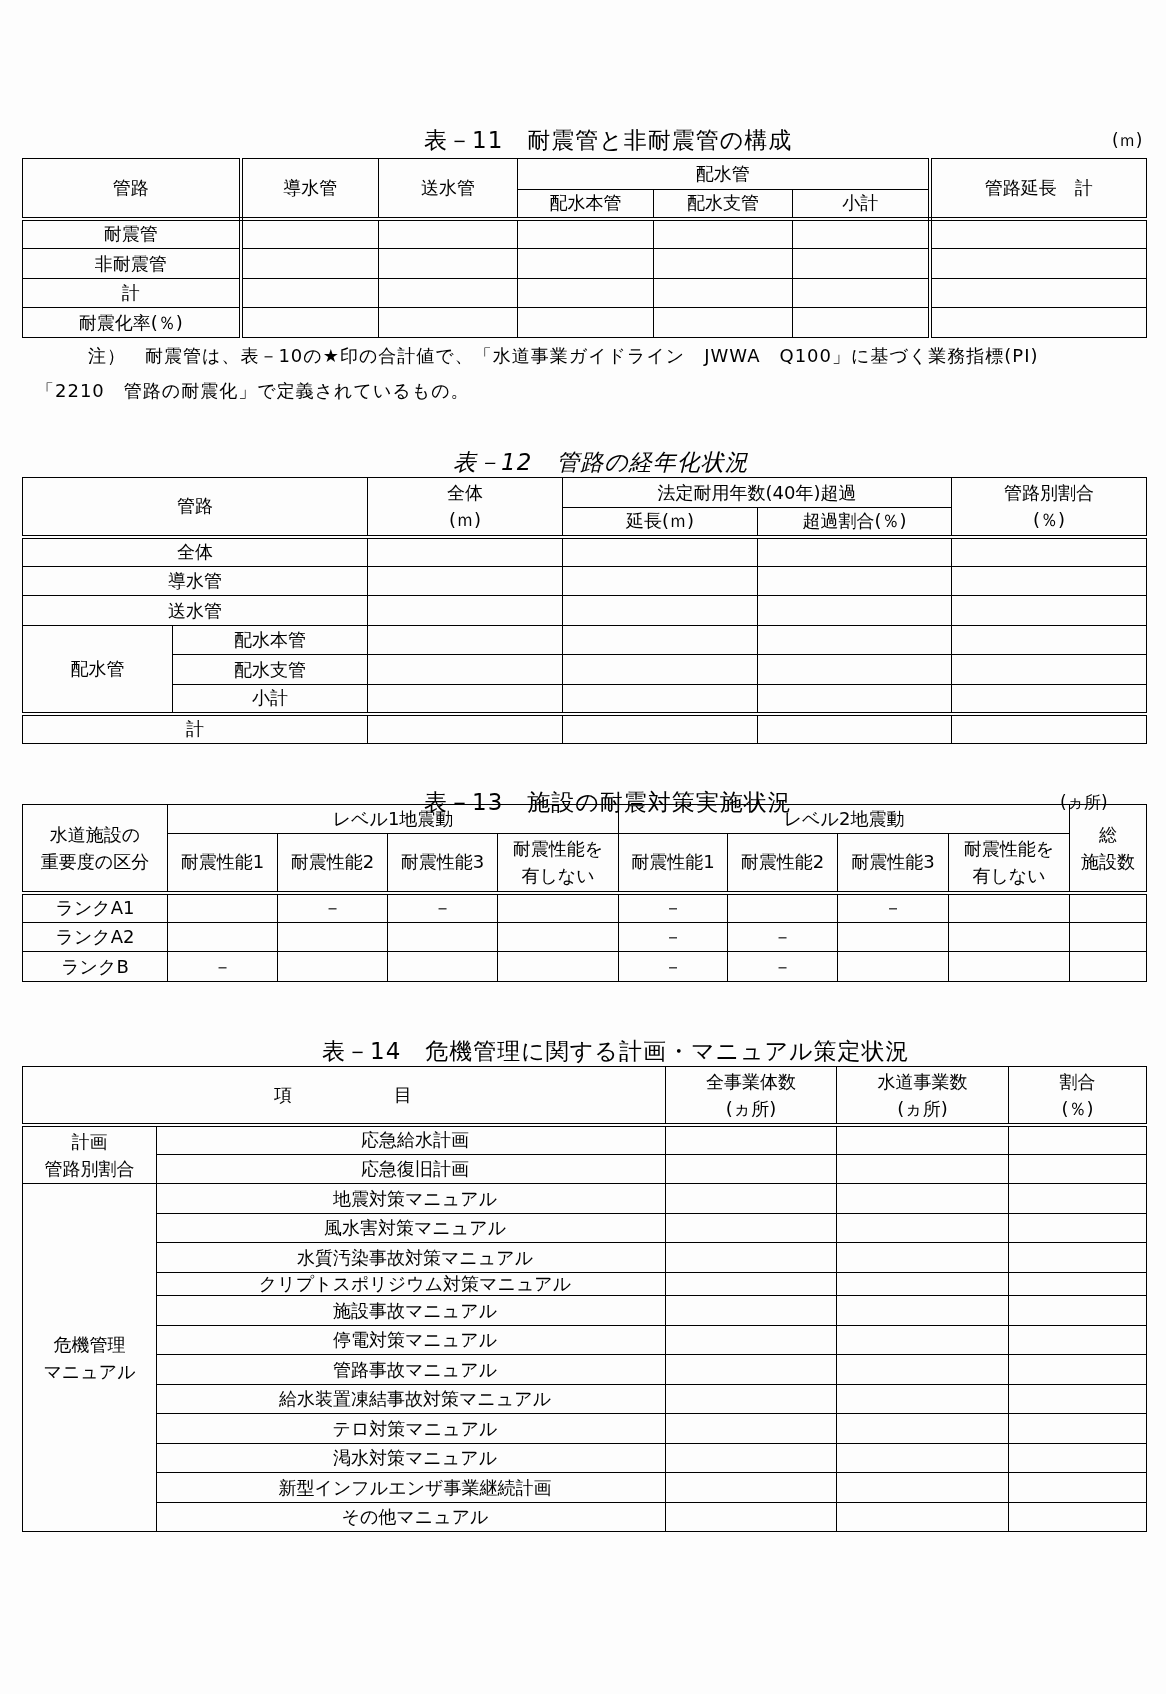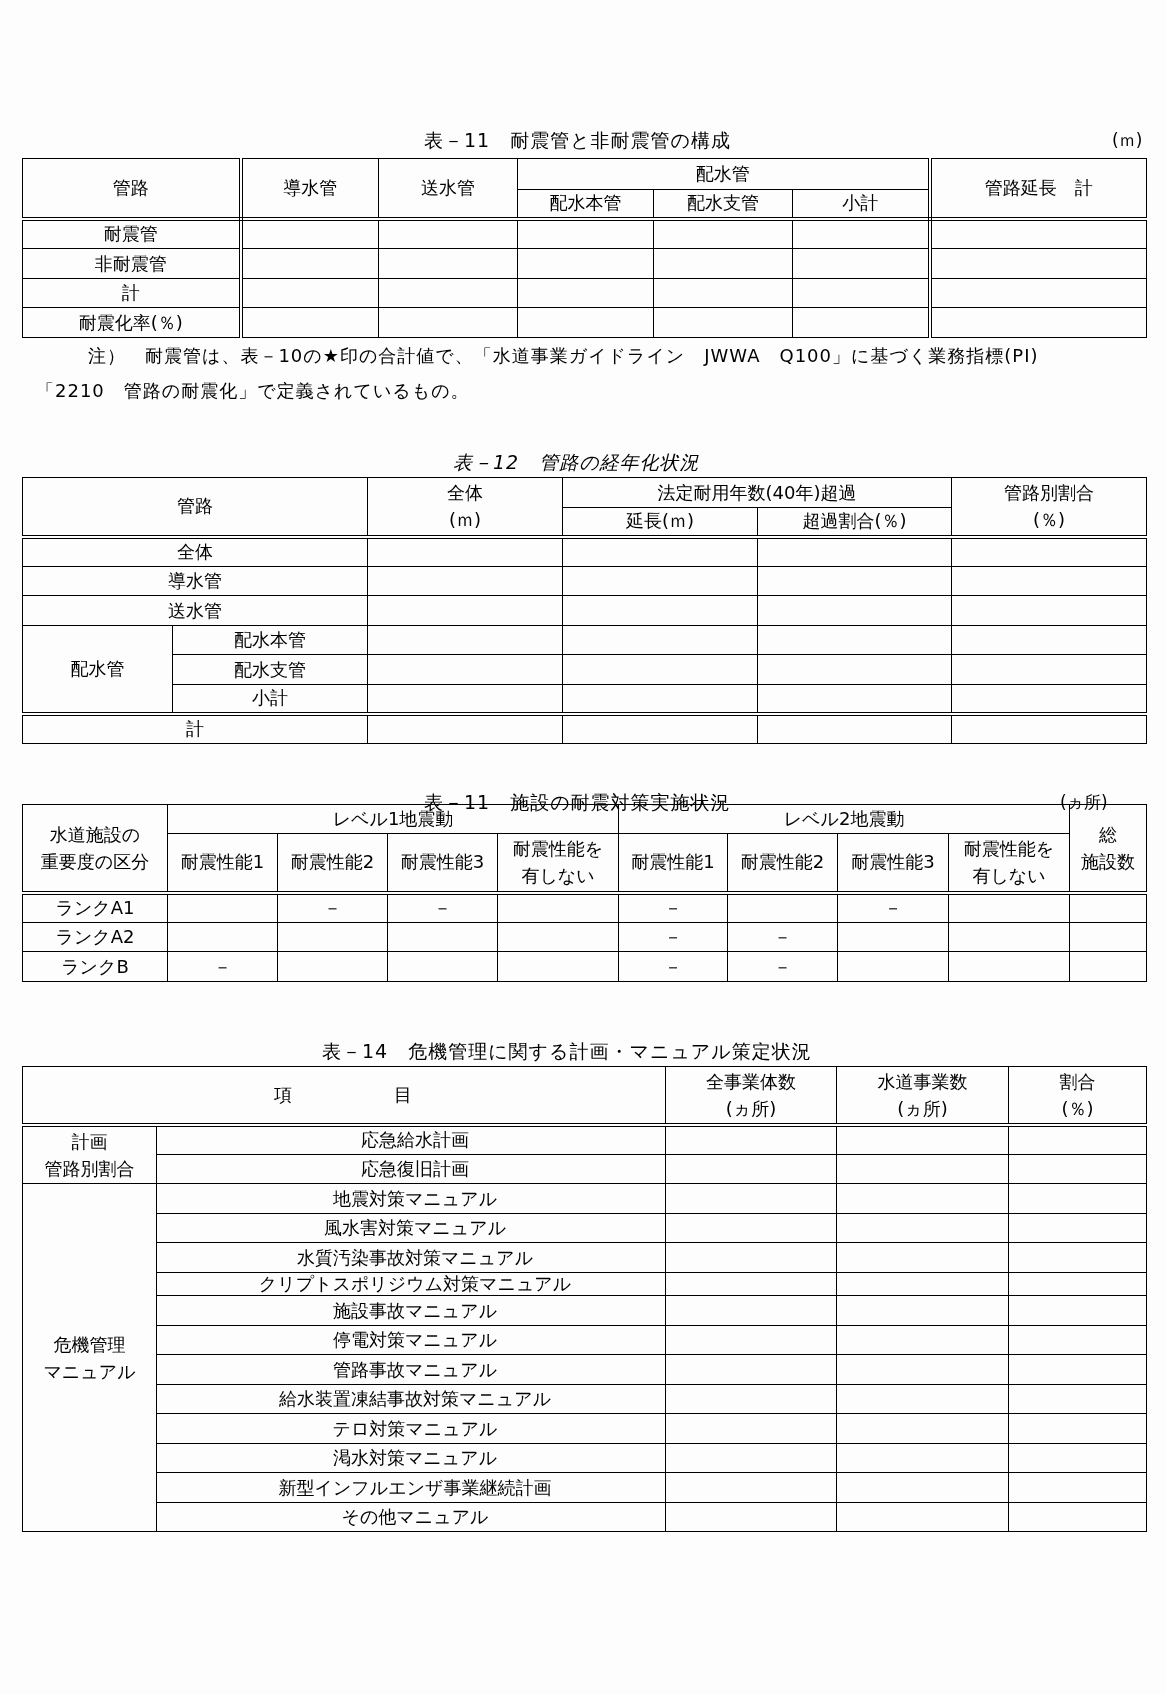--- a/index.html
+++ b/index.html
@@ -2,21 +2,21 @@
 <html><head>
 <meta charset="utf-8">
 <style>
   html, body { margin: 0; padding: 0; background: #fdfdfd; }
   body {
     width: 1166px; height: 1694px; position: relative; overflow: hidden;
     font-family: "DejaVu Sans", "Liberation Sans", sans-serif;
     color: #000;
   }
   .caption {
-    position: absolute; font-size: 19px; line-height: 22px; white-space: nowrap;
+    position: absolute; font-size: 23px; line-height: 22px; white-space: nowrap;
     letter-spacing: 1px;
   }
   .unit {
     position: absolute; font-size: 17px; line-height: 22px; white-space: nowrap;
   }
   .note {
     position: absolute; font-size: 18px; line-height: 22px; white-space: nowrap; letter-spacing: 1px;
   }
   table {
     position: absolute; border-collapse: collapse; table-layout: fixed;
@@ -177,21 +177,21 @@
   <tr style="height:30px;">
     <td colspan="2">計</td>
     <td></td>
     <td></td>
     <td></td>
     <td></td>
   </tr>
 </tbody>
   </table>
 
-<div class="caption" style="left:424px; top:791px;">表－11　施設の耐震対策実施状況</div>
+<div class="caption" style="left:424px; top:791px;">表－13　施設の耐震対策実施状況</div>
 <div class="unit" style="left:1060px; top:791px;">(ヵ所)</div>
 
 <table style="left:22px; top:804px; width:1124px;">
   <colgroup>
     <col style="width:145px">
       <col style="width:110px">
       <col style="width:110px">
       <col style="width:110px">
       <col style="width:121px">
       <col style="width:109px">

